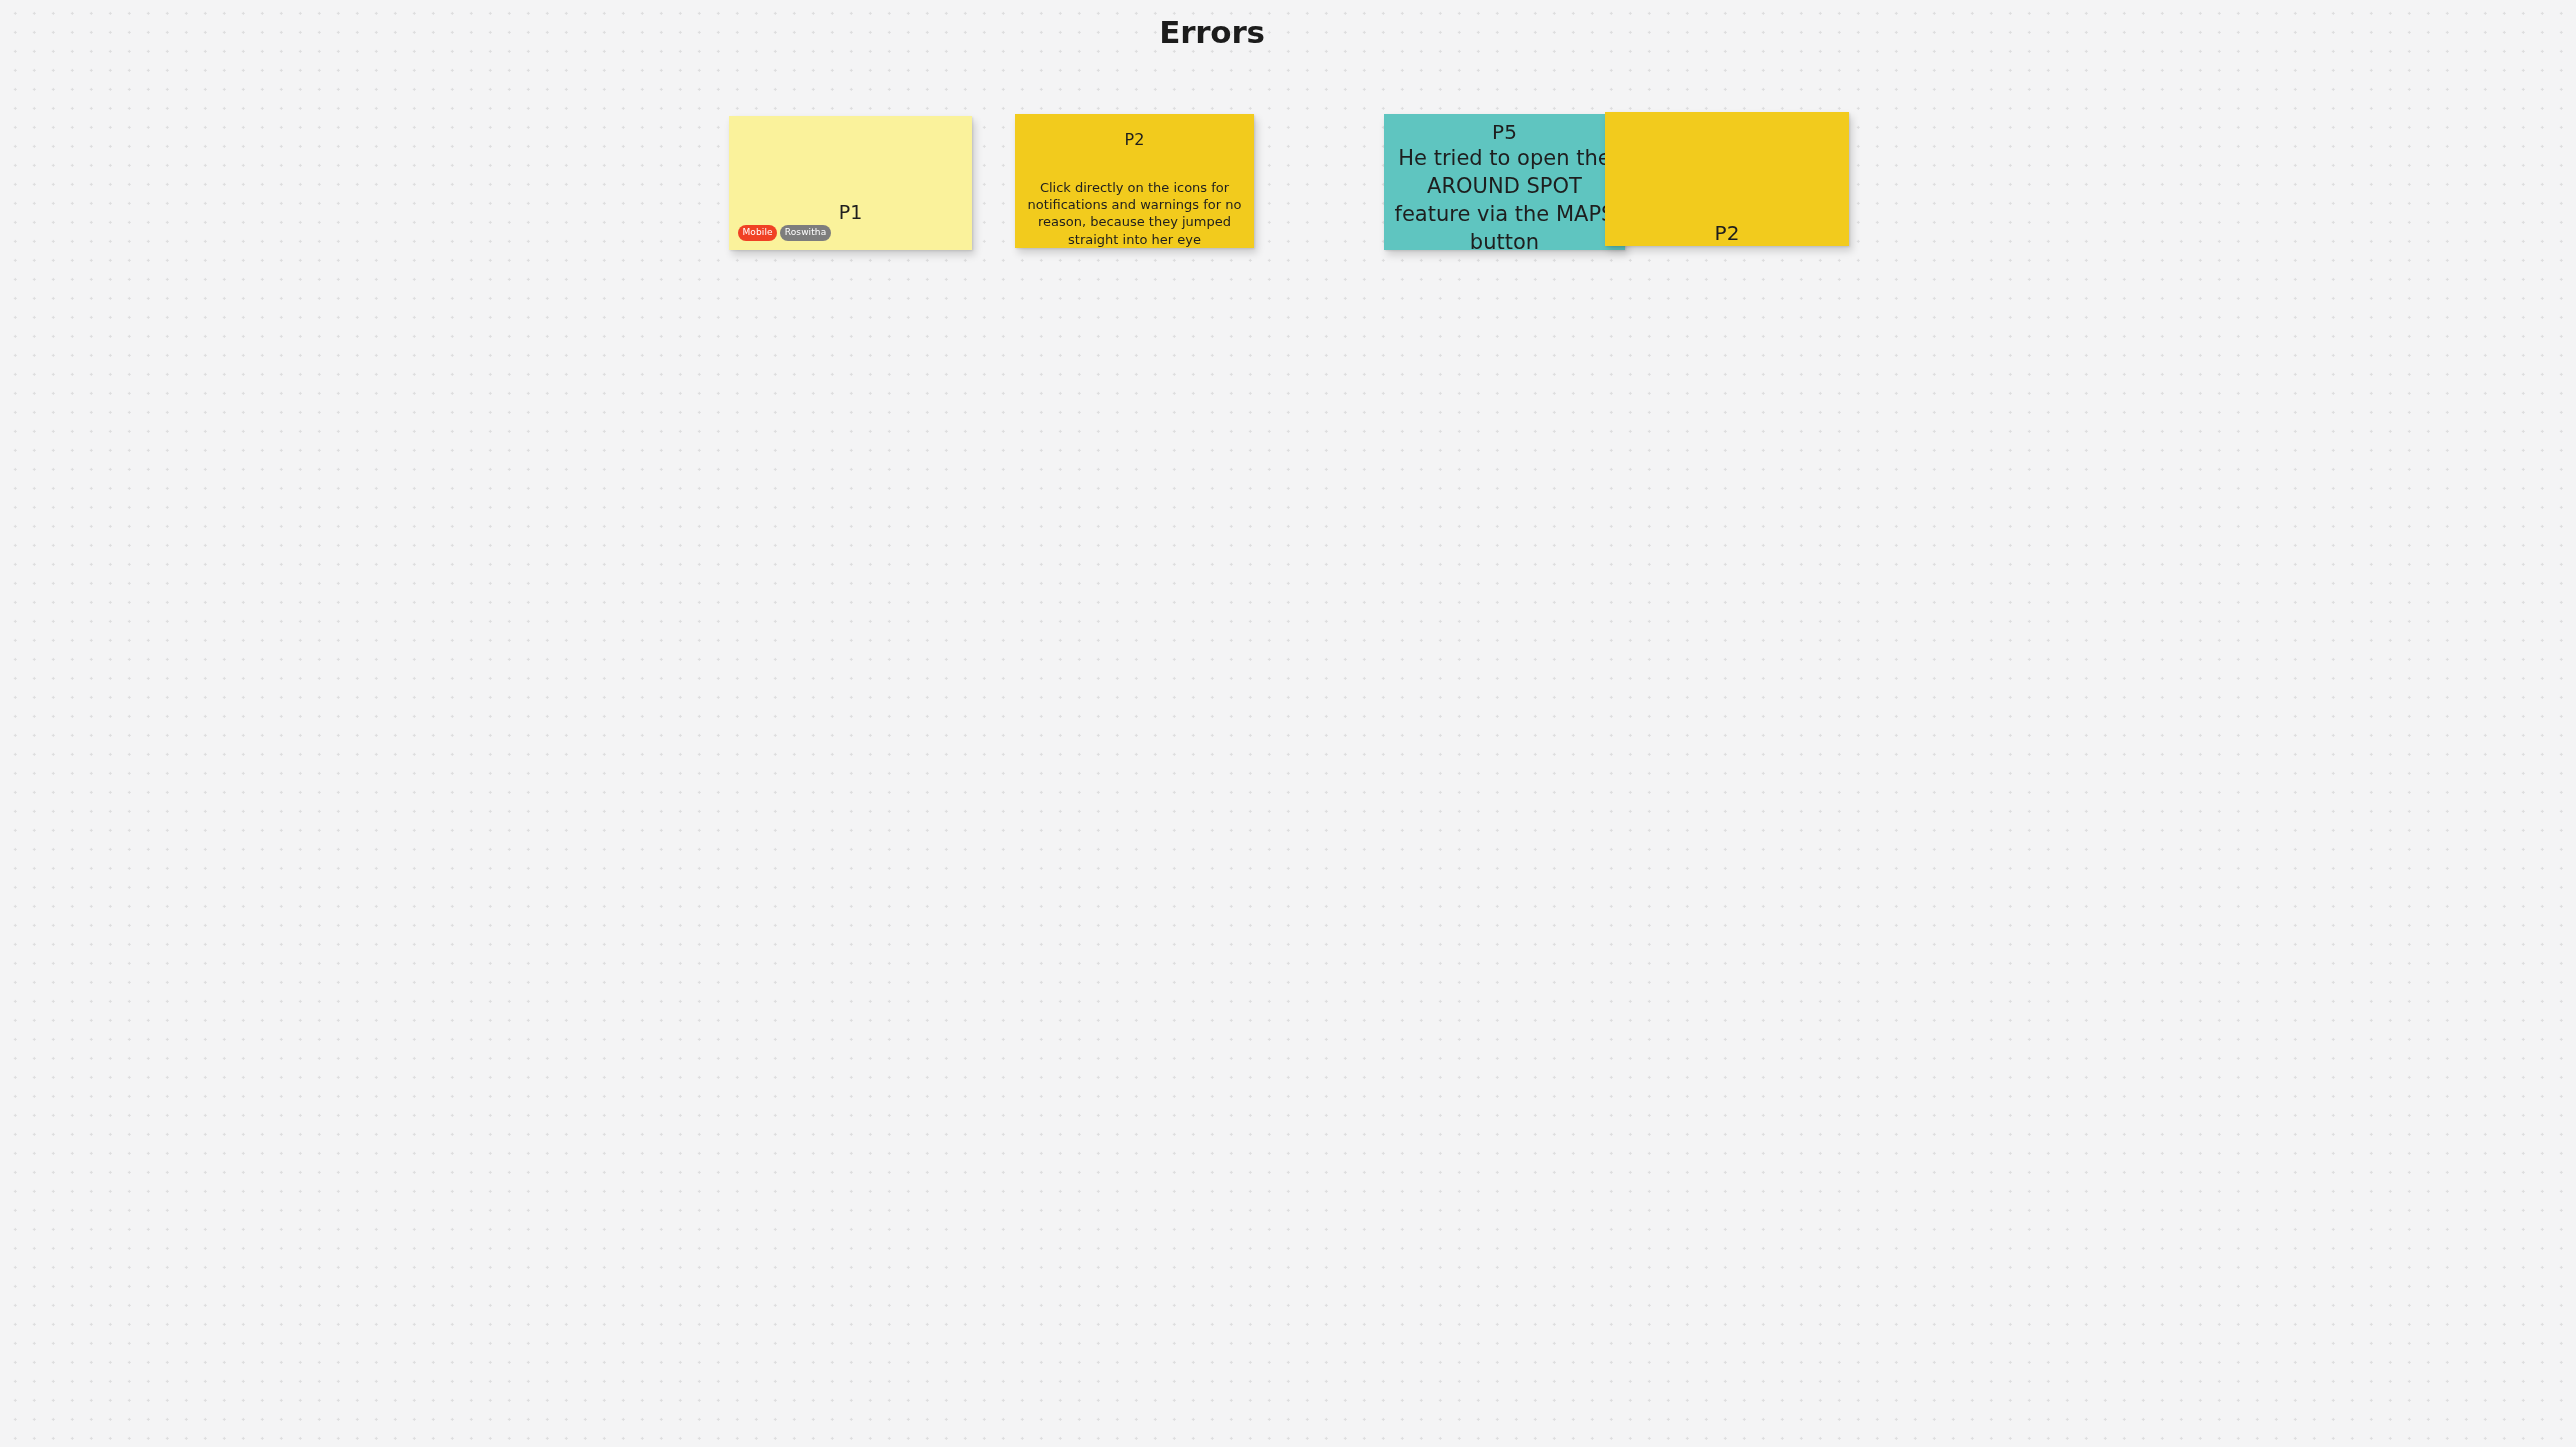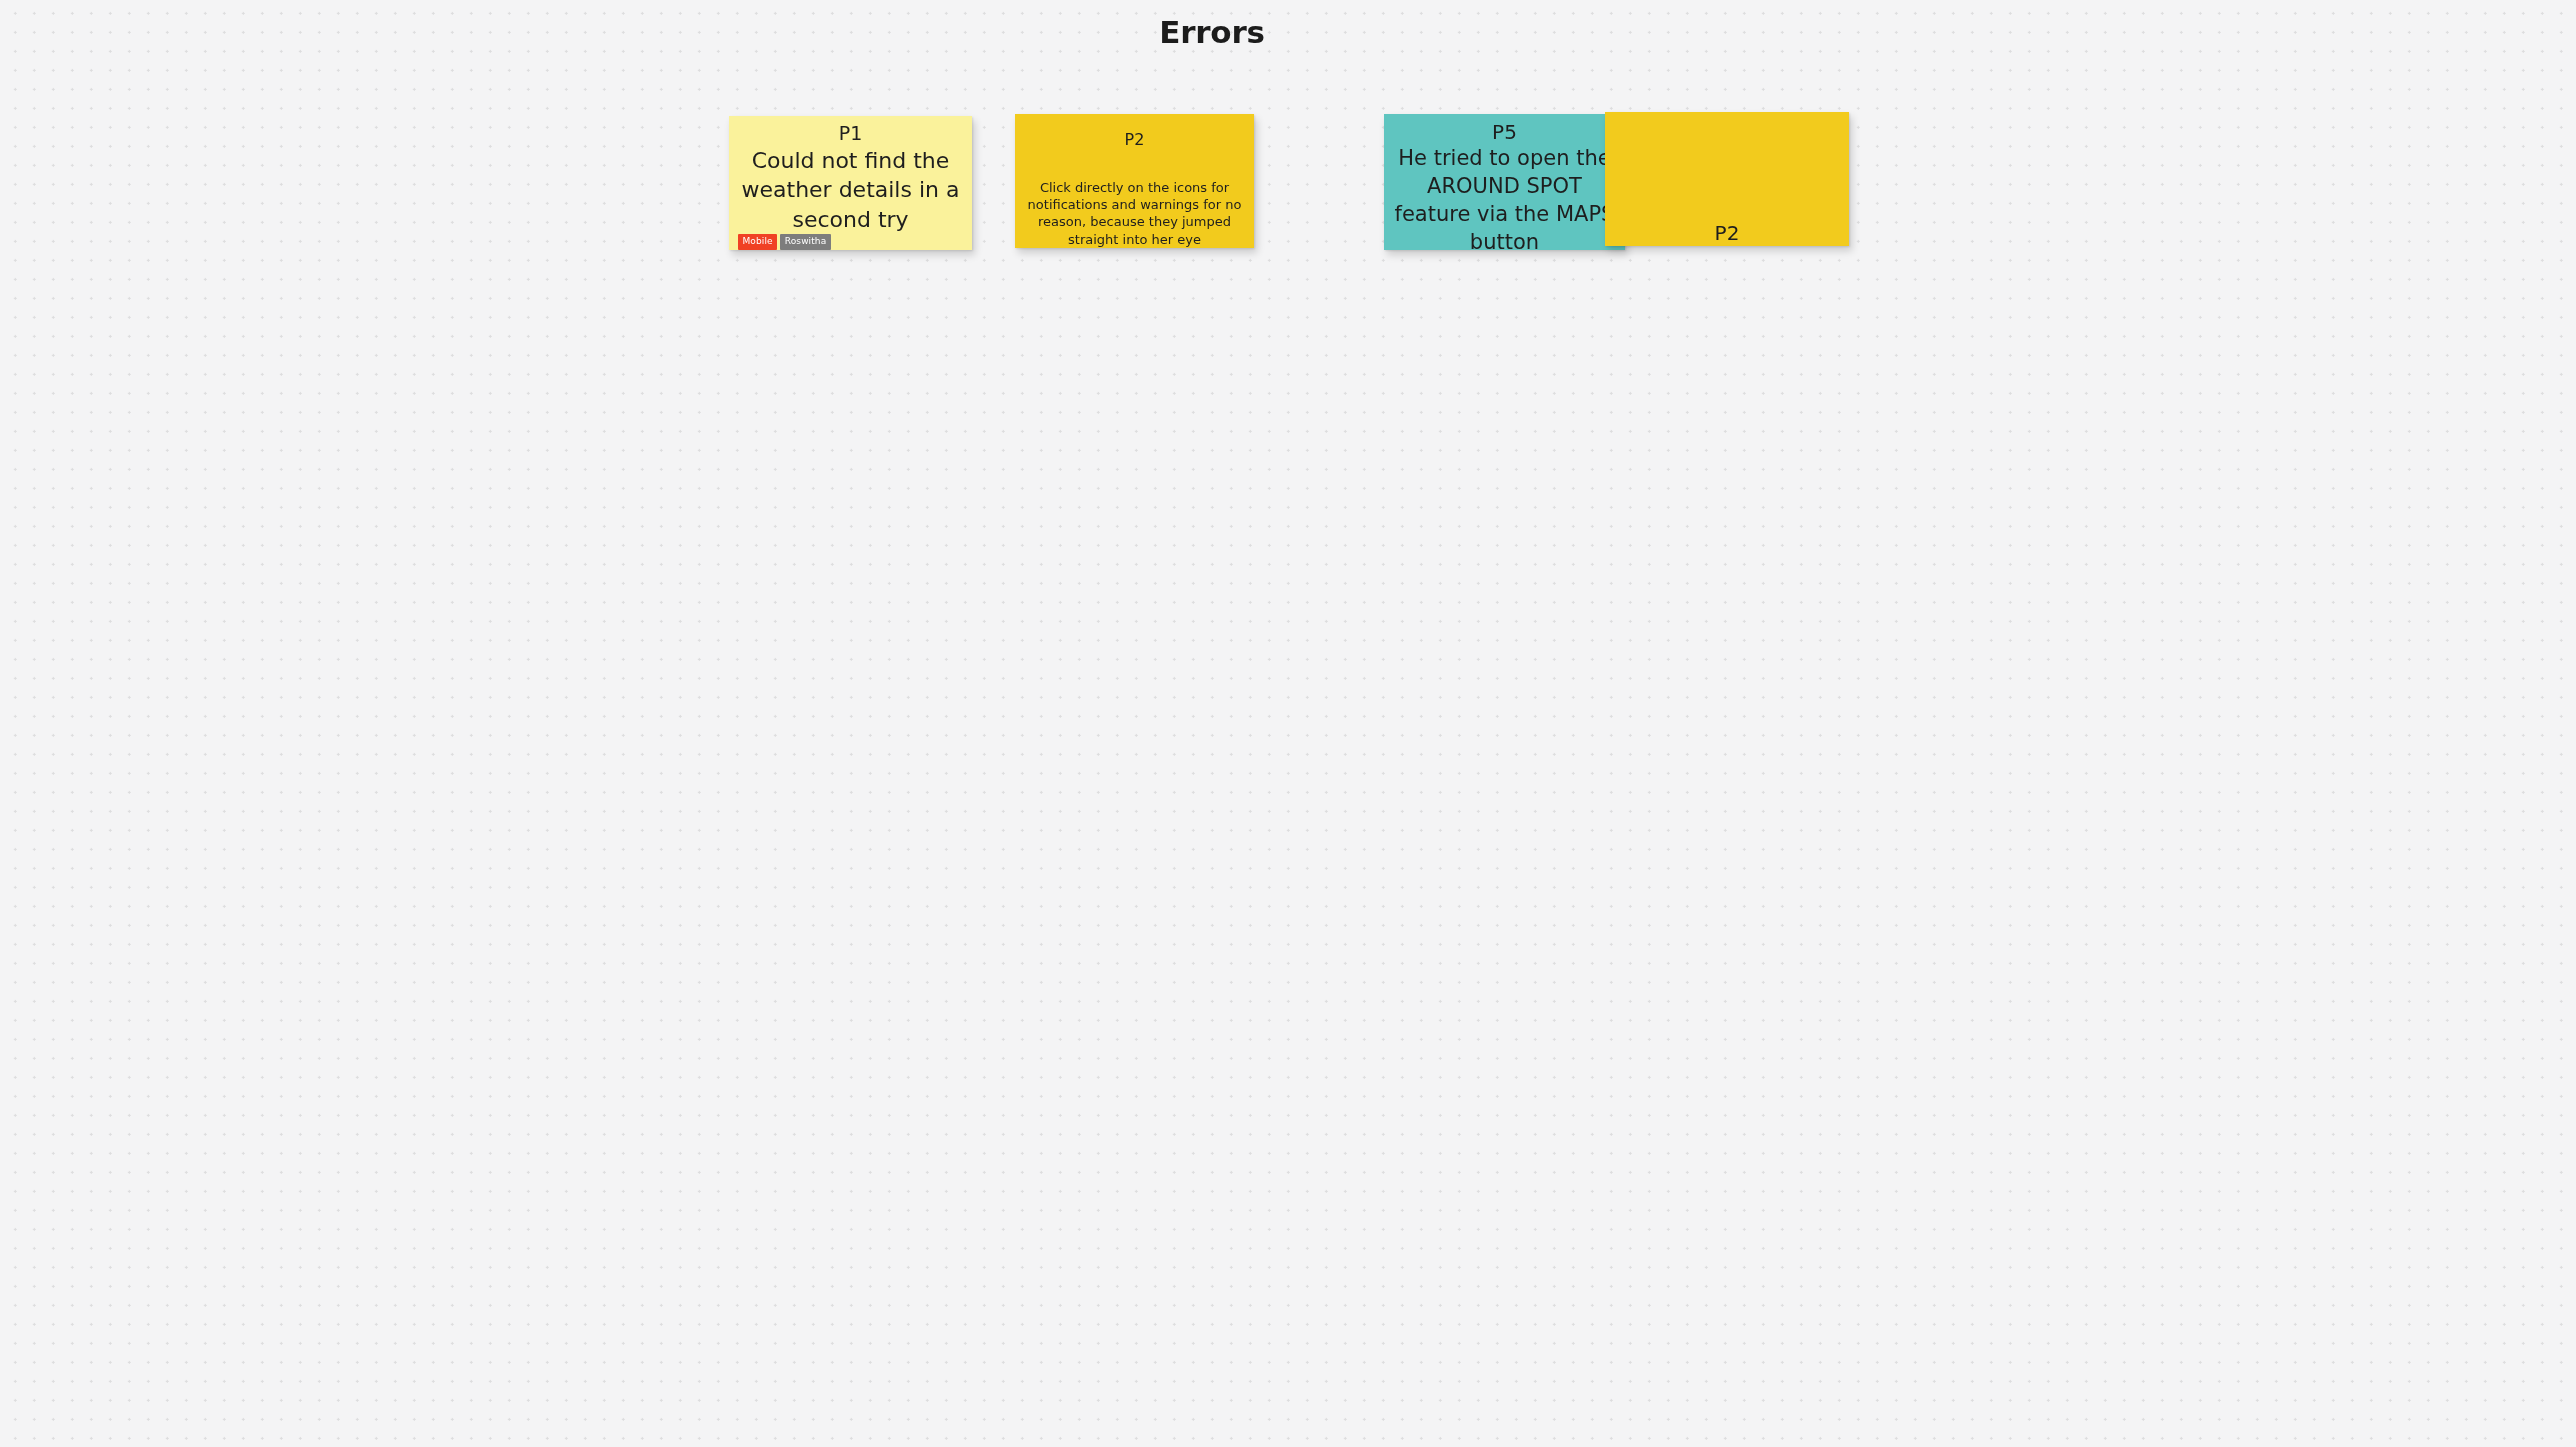--- a/index.html
+++ b/index.html
@@ -85,21 +85,21 @@
     padding: 0 0 9px 9px;
     align-items: flex-end;
   }
 
   .tag {
     display: inline-block;
     color: #ffffff;
     font-size: 9px;
     line-height: 1;
     padding: 3.2px 4.5px 3.9px 4.5px;
-    border-radius: 1px;
+    border-radius: 8px;
     white-space: nowrap;
     letter-spacing: 0.1px;
   }
 
   
   .note--p1 .note-pid   { font-size: 19px; }
   .note--p1 .note-text  { font-size: 22px; }
   .note--p2a .note-pid  { font-size: 16px; }
   .note--p2a .note-text { font-size: 13px; margin-top: 29px; }
   .note--p5 .note-pid   { font-size: 20px; }
@@ -110,21 +110,20 @@
 </head>
 <body>
 
 <div id="board-title">Errors</div>
 
 <div id="notes-canvas">
 
   <div class="sticky-note note--p1" style="left:729px; top:116px; width:243px; height:134px; background:#faf29b;">
     <div class="note-body">
       <span class="note-pid">P1</span>
-      <span class="note-text">Could not find the weather details in a second try</span>
     </div>
     <div class="note-tags">
       <span class="tag" style="background:#f04124;">Mobile</span>
       <span class="tag" style="background:#7d7d7d;">Roswitha</span>
     </div>
   </div>
 
   <div class="sticky-note note--p2a" style="left:1015px; top:114px; width:239px; height:134px; background:#f2cb1d;">
     <div class="note-body">
       <span class="note-pid">P2</span>

